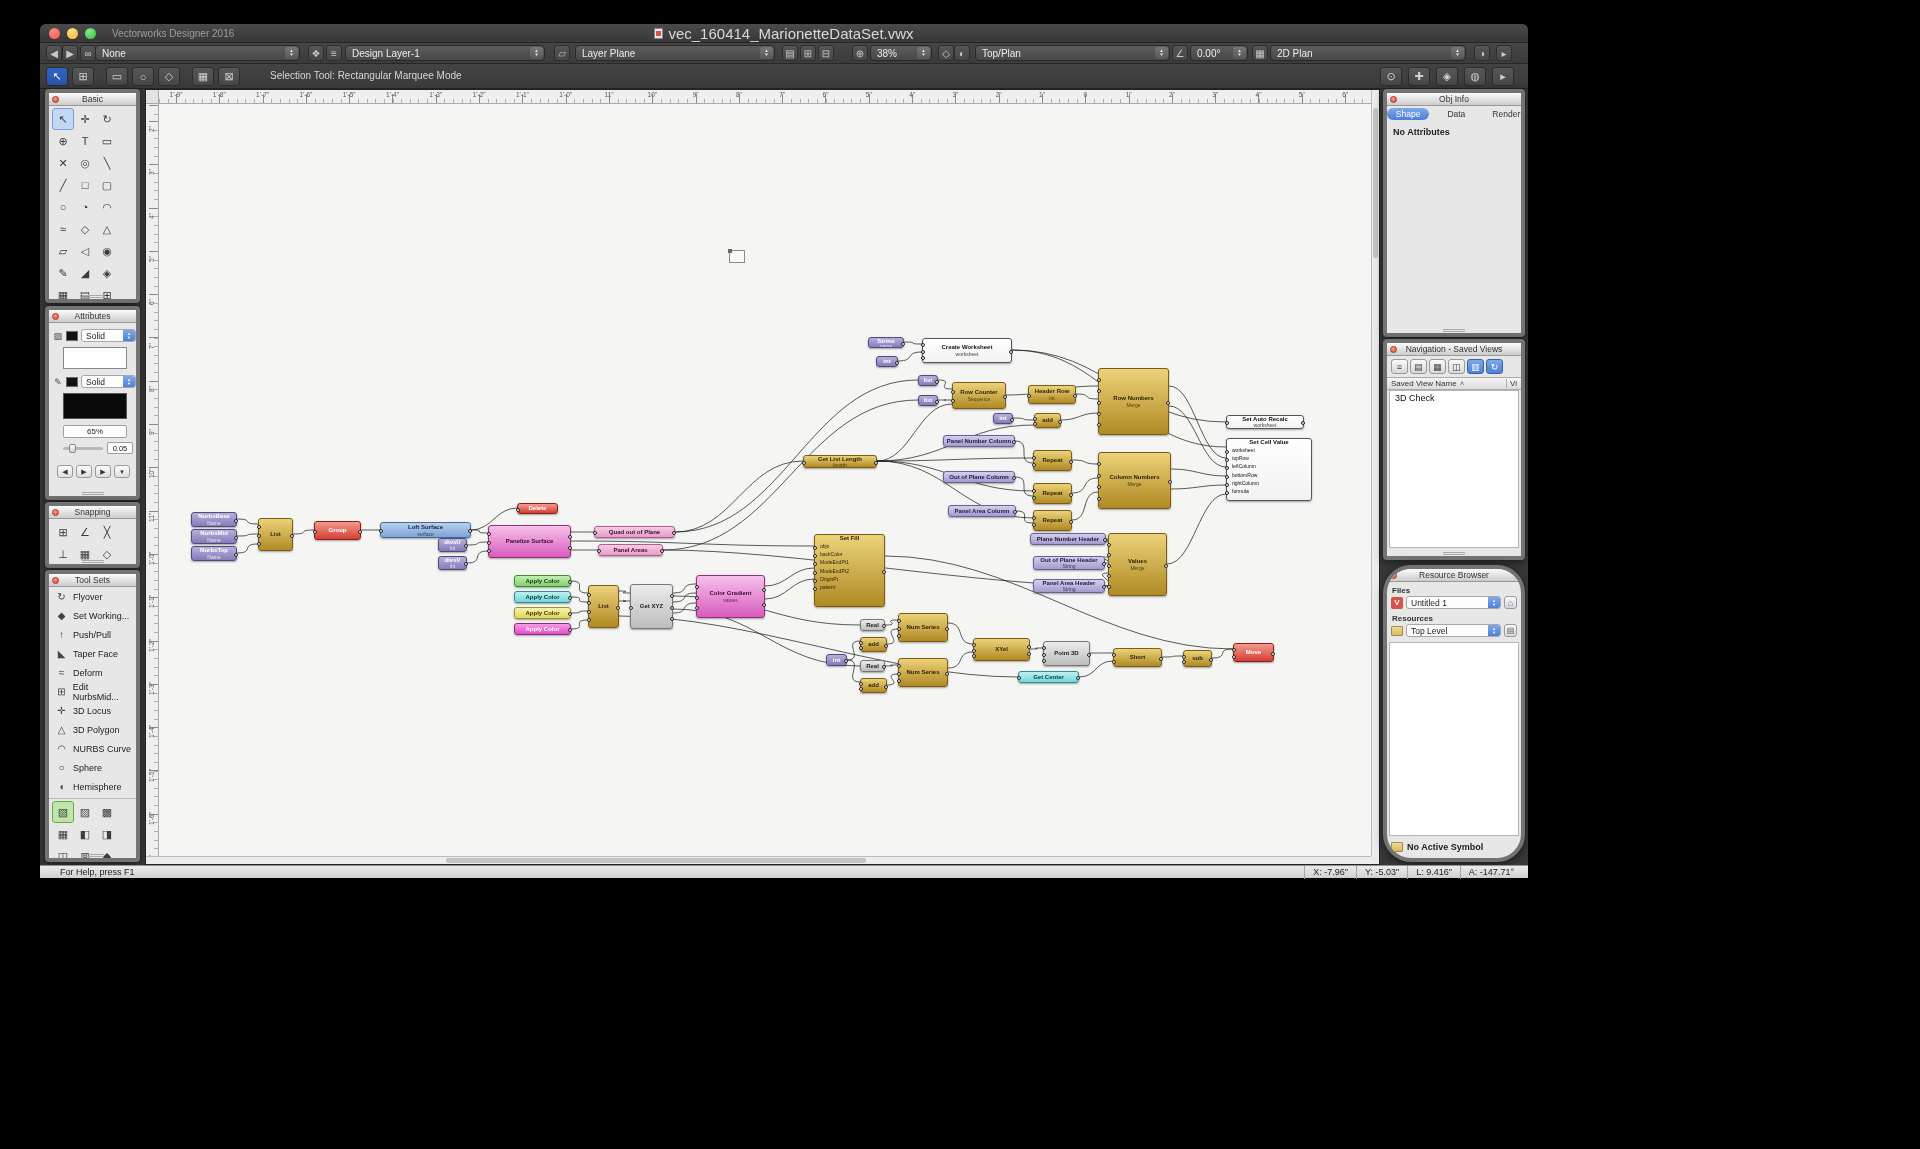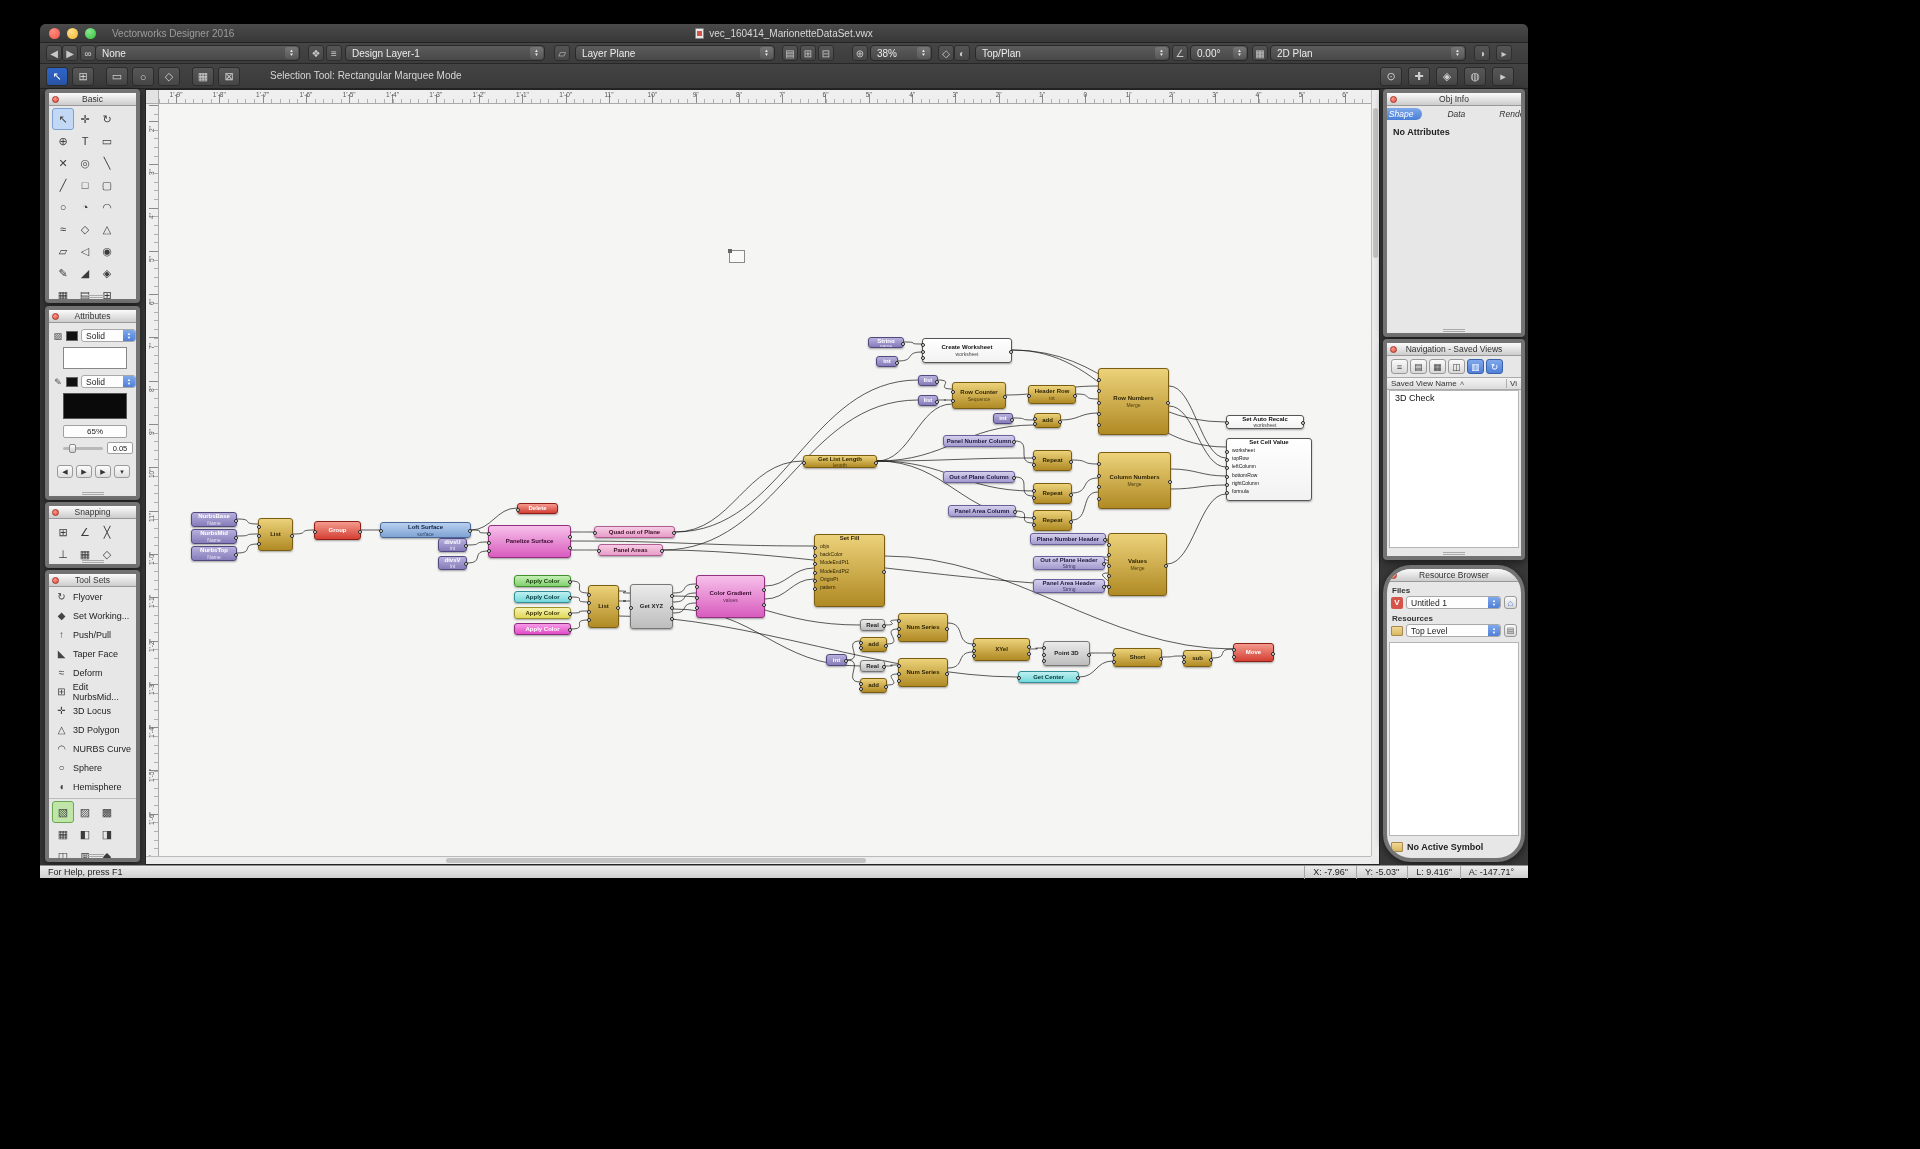--- a/index.html
+++ b/index.html
@@ -16,21 +16,21 @@
   .tl{width:11px;height:11px;border-radius:50%;margin-left:7px;}
   .tl.r{background:radial-gradient(circle at 35% 30%,#ff8d80,#f3544a);margin-left:9px;}
   .tl.y{background:radial-gradient(circle at 35% 30%,#ffe08a,#f5b42e);}
   .tl.g{background:radial-gradient(circle at 35% 30%,#8ae68e,#32c23c);}
   #app-title{color:#9d9d9d;font-size:10px;margin-left:16px;}
   #doc-title-wrap{position:absolute;left:0;right:0;top:0;height:19px;display:flex;
                   align-items:center;justify-content:center;pointer-events:none;}
   #doc-icon{width:9px;height:11px;background:#e8e8e8;border:1px solid #888;border-radius:1px;
             margin-right:5px;position:relative;}
   #doc-icon::after{content:"";position:absolute;left:1px;top:2px;right:1px;height:5px;background:#d4544a;}
-  #doc-title{color:#d8d8d8;font-size:10px;}
+  #doc-title{color:#d8d8d8;font-size:15px;}
 
   #toolbar1{position:absolute;left:0;top:19px;width:100%;height:21px;
             background:linear-gradient(#454545,#3c3c3c);border-bottom:1px solid #272727;}
   #modebar{position:absolute;left:0;top:40px;width:100%;height:25px;
            background:linear-gradient(#434343,#3a3a3a);border-bottom:1px solid #232323;}
   .tbicon{position:absolute;top:2px;width:16px;height:16px;border-radius:3px;color:#c9c9c9;
           font-size:10px;display:flex;align-items:center;justify-content:center;
           background:linear-gradient(#555,#464646);border:1px solid #2e2e2e;}
   .popup{position:absolute;top:2px;height:16px;background:linear-gradient(#5c5c5c,#484848);
          border:1px solid #292929;border-radius:4px;color:#ececec;font-size:10px;
@@ -873,21 +873,21 @@
     <div class="hscroll">
         <div class="thumb"></div>
       </div>
   </div>
 
   <div class="palette rpanel" style="top:65px;height:248px;">
     <div class="pal-head">
       <span class="pal-close"></span>
       <span>Obj Info</span>
     </div>
-    <div style="position:absolute;left:8px;right:0;top:15px;display:flex;justify-content:center;gap:16px;font-style:italic;" id="objinfo-tabs">
+    <div style="position:absolute;left:8px;right:0;top:15px;display:flex;justify-content:center;gap:9px;" id="objinfo-tabs">
         <span class="tab sel">Shape</span>
         <span class="tab">Data</span>
         <span class="tab">Render</span>
       </div>
     <div id="objinfo-status">No Attributes</div>
     <div class="pal-grip"></div>
   </div>
 
   <div class="palette rpanel" style="top:315px;height:221px;">
     <div class="pal-head">
@@ -939,21 +939,21 @@
       <span style="width:13px;height:13px;border:1px solid #999;border-radius:3px;background:linear-gradient(#fafafa,#d8d8d8);color:#555;font-size:8px;display:flex;align-items:center;justify-content:center;">▤</span>
     </div>
     <div class="whitearea" style="left:2px;right:2px;top:73px;bottom:22px;"></div>
     <div style="position:absolute;left:4px;bottom:6px;display:flex;align-items:center;gap:4px;">
       <span style="width:12px;height:10px;background:linear-gradient(#f0d89a,#d8b860);border:1px solid #a8884a;border-radius:1px;"></span>
       <span style="font-size:9px;font-weight:bold;color:#222;">No Active Symbol</span>
     </div>
   </div>
 
   <div id="statusbar">
-    <span style="padding-left:8px;">For Help, press F1</span>
+    <span style="padding-left:8px;margin-left:12px;">For Help, press F1</span>
     <span style="margin-left:auto;"></span>
     <span class="seg">X: -7.96"</span>
     <span class="seg">Y: -5.03"</span>
     <span class="seg">L: 9.416"</span>
     <span class="seg" style="padding-right:14px;">A: -147.71°</span>
   </div>
 
 </div>
 
 </body></html>

